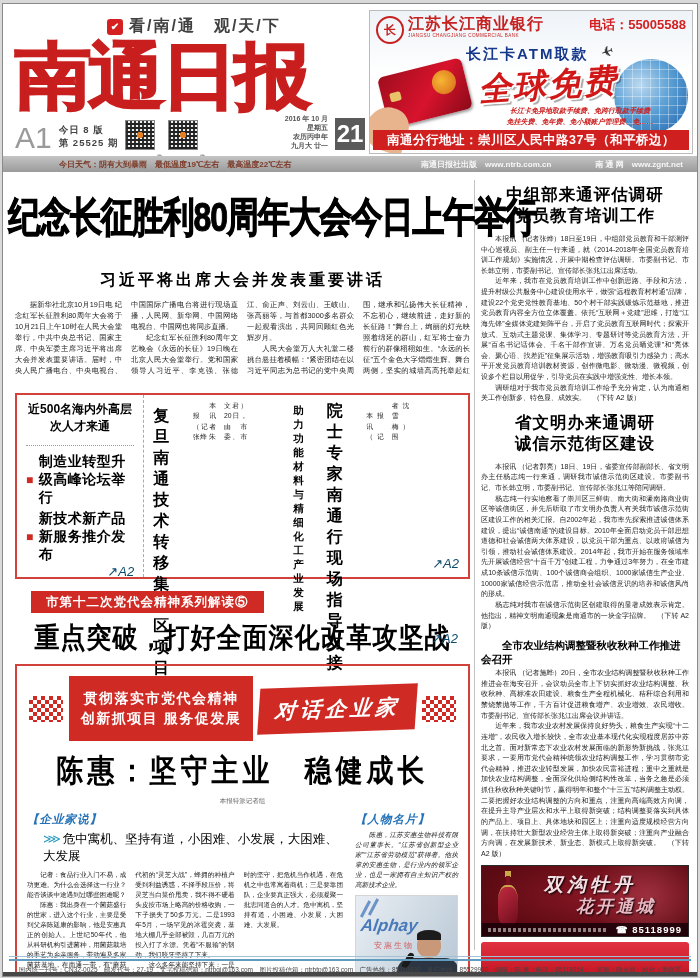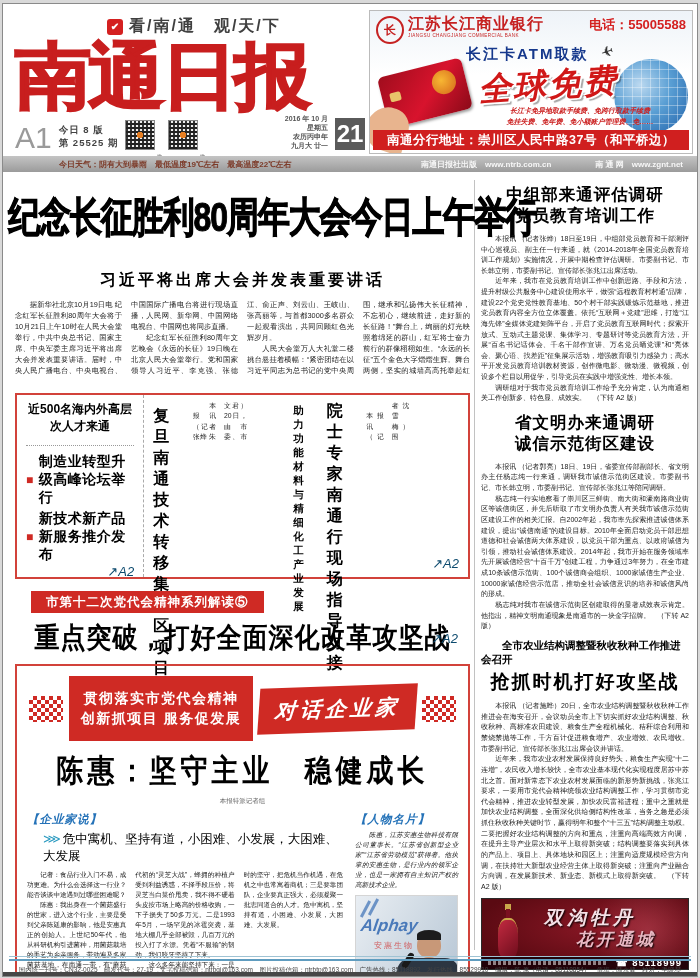--- a/index.html
+++ b/index.html
@@ -342,21 +342,20 @@
 
     <div class="rc-head">
       <div>省文明办来通调研</div>
       <div>诚信示范街区建设</div>
     </div>
     <div class="smallbody rc-body">　　本报讯 （记者郭亮）18日、19日，省委宣传部副部长、省文明办主任杨志纯一行来通，调研我市诚信示范街区建设。市委副书记、市长韩立明，市委副书记、宣传部长张兆江等陪同调研。
 　　杨志纯一行实地察看了崇川区三鲜街、南大街和濠南路商业街区等诚信街区，并先后听取了市文明办负责人有关我市诚信示范街区建设工作的相关汇报。自2002年起，我市率先探索推进诚信体系建设，提出“诚信南通”的建设目标。2010年全面启动党员干部思想道德和社会诚信两大体系建设，以党员干部为重点、以政府诚信为引领，推动社会诚信体系建设。2014年起，我市开始在服务领域率先开展诚信经营“十百千万”创建工程，力争通过3年努力，在全市建成10条诚信示范街、100个诚信商会组织、1000家诚信生产企业、10000家诚信经营示范店，推动全社会诚信意识的培养和诚信风尚的形成。
 　　杨志纯对我市在诚信示范街区创建取得的显著成效表示肯定。他指出，精神文明南通现象是南通市的一块金字招牌。　（下转 A2 版）</div>
 
     <div class="rc-kicker">全市农业结构调整暨秋收秋种工作推进会召开</div>
-    <div class="a3-head">抢抓时机打好攻坚战</div>
     <div class="smallbody rc-body">　　本报讯 （记者施晔）20日，全市农业结构调整暨秋收秋种工作推进会在海安召开，会议动员全市上下切实抓好农业结构调整、秋收秋种、高标准农田建设、粮食生产全程机械化、秸秆综合利用和禁烧禁抛等工作，千方百计促进粮食增产、农业增效、农民增收。市委副书记、宣传部长张兆江出席会议并讲话。
 　　近年来，我市农业农村发展保持良好势头，粮食生产实现“十二连增”，农民收入增长较快，全市农业基本现代化实现程度居苏中苏北之首。面对新常态下农业农村发展面临的新形势新挑战，张兆江要求，一要用市党代会精神统领农业结构调整工作，学习贯彻市党代会精神，推进农业转型发展，加快农民富裕进程；重中之重就是加快农业结构调整，全面深化供给侧结构性改革，当务之急是必须抓住秋收秋种关键时节，赢得明年和整个“十三五”结构调整主动权。二要把握好农业结构调整的方向和重点，注重向高端高效方向调，在提升主导产业层次和水平上取得新突破；结构调整要落实到具体的产品上、项目上、具体地块和园区上；注重向适度规模经营方向调，在扶持壮大新型农业经营主体上取得新突破；注重向产业融合方向调，在发展新技术、新业态、新模式上取得新突破。　（下转 A2 版）</div>
 
     <div class="ad-moutan">
       <span class="bottle">
         <span class="cap"></span>
         <span class="neck"></span>
         <span class="bod"></span>
       </span>
       <span class="mt1">双沟牡丹</span>

